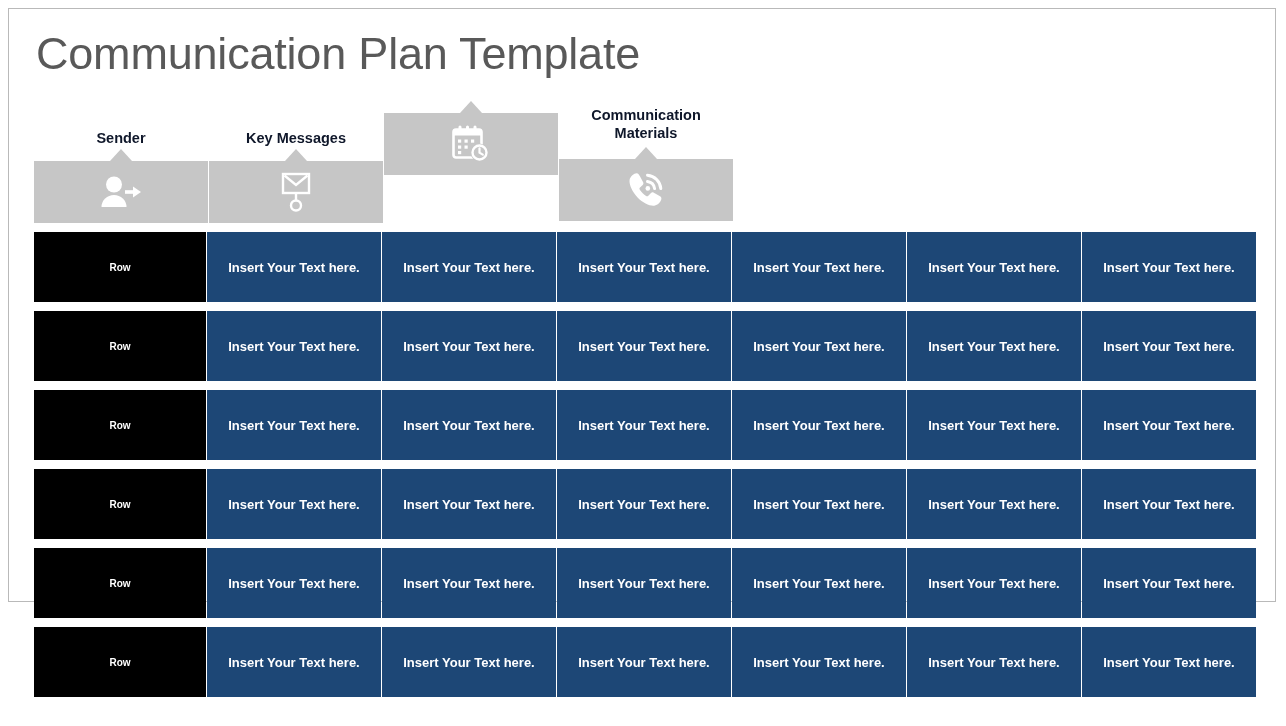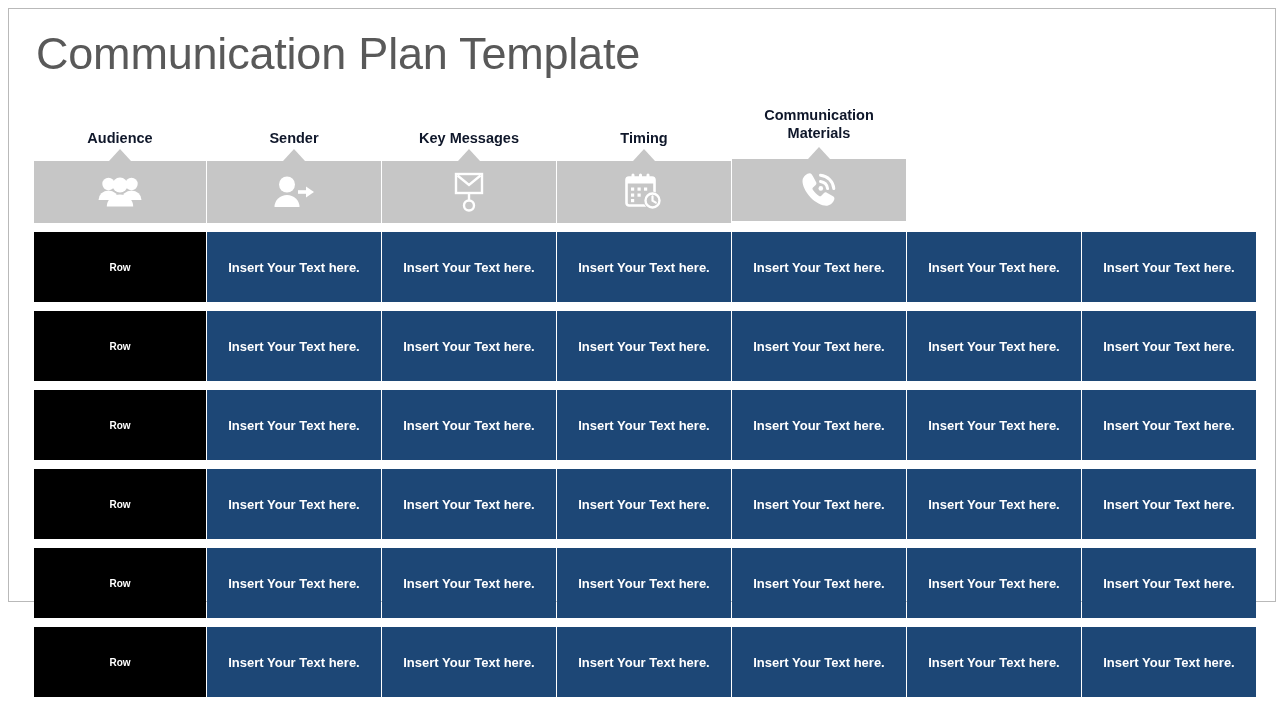--- a/index.html
+++ b/index.html
@@ -144,38 +144,20 @@
 <body>
 
 <div class="slide">
 
   <div class="slide-title">Communication Plan Template</div>
 
   <div class="grid">
 
     <div class="header-row">
 
-      <div class="header-cell c0">
-        <div class="header-label">Audience</div>
-        <div class="notch-wrap">
-            <div class="notch"></div>
-          </div>
-        <div class="icon-box">
-          <span>
-            <svg width="44" height="34" viewBox="0 0 44 34">
-              <circle cx="10.5" cy="9" r="6.2" fill="#ffffff"></circle>
-              <circle cx="33.5" cy="9" r="6.2" fill="#ffffff"></circle>
-              <path d="M0.5 25 a10 9.5 0 0 1 20 0 z" fill="#ffffff"></path>
-              <path d="M23.5 25 a10 9.5 0 0 1 20 0 z" fill="#ffffff"></path>
-              <circle cx="22" cy="10" r="7.6" fill="#ffffff"></circle>
-              <path d="M8.8 31.5 a13.2 12 0 0 1 26.4 0 z" fill="#ffffff"></path>
-            </svg>
-          </span>
-        </div>
-      </div>
 
 
       <div class="header-cell c2">
         <div class="header-label">Sender</div>
         <div class="notch-wrap">
             <div class="notch"></div>
           </div>
         <div class="icon-box">
           <span>
             <svg width="42" height="34" viewBox="0 0 42 34">
@@ -200,21 +182,20 @@
               <path d="M5.5 4.5 L17 14 L28.5 4.5" fill="none" stroke="#ffffff" stroke-width="2.4"></path>
               <rect x="15.8" y="22" width="2.4" height="8" fill="#ffffff"></rect>
               <circle cx="17" cy="34.5" r="5" fill="none" stroke="#ffffff" stroke-width="2.4"></circle>
             </svg>
           </span>
         </div>
       </div>
 
 
       <div class="header-cell c5">
-        <div class="header-label">Timing</div>
         <div class="notch-wrap">
             <div class="notch"></div>
           </div>
         <div class="icon-box">
           <span>
             <svg width="40" height="40" viewBox="0 0 40 40">
               <rect x="2.5" y="5.5" width="28" height="28" rx="2.5" fill="none" stroke="#ffffff" stroke-width="2.6"></rect>
               <rect x="2.5" y="5.5" width="28" height="6" fill="#ffffff"></rect>
               <rect x="7.5" y="1.5" width="3" height="7" rx="1.5" fill="#ffffff"></rect>
               <rect x="15" y="1.5" width="3" height="7" rx="1.5" fill="#ffffff"></rect>

